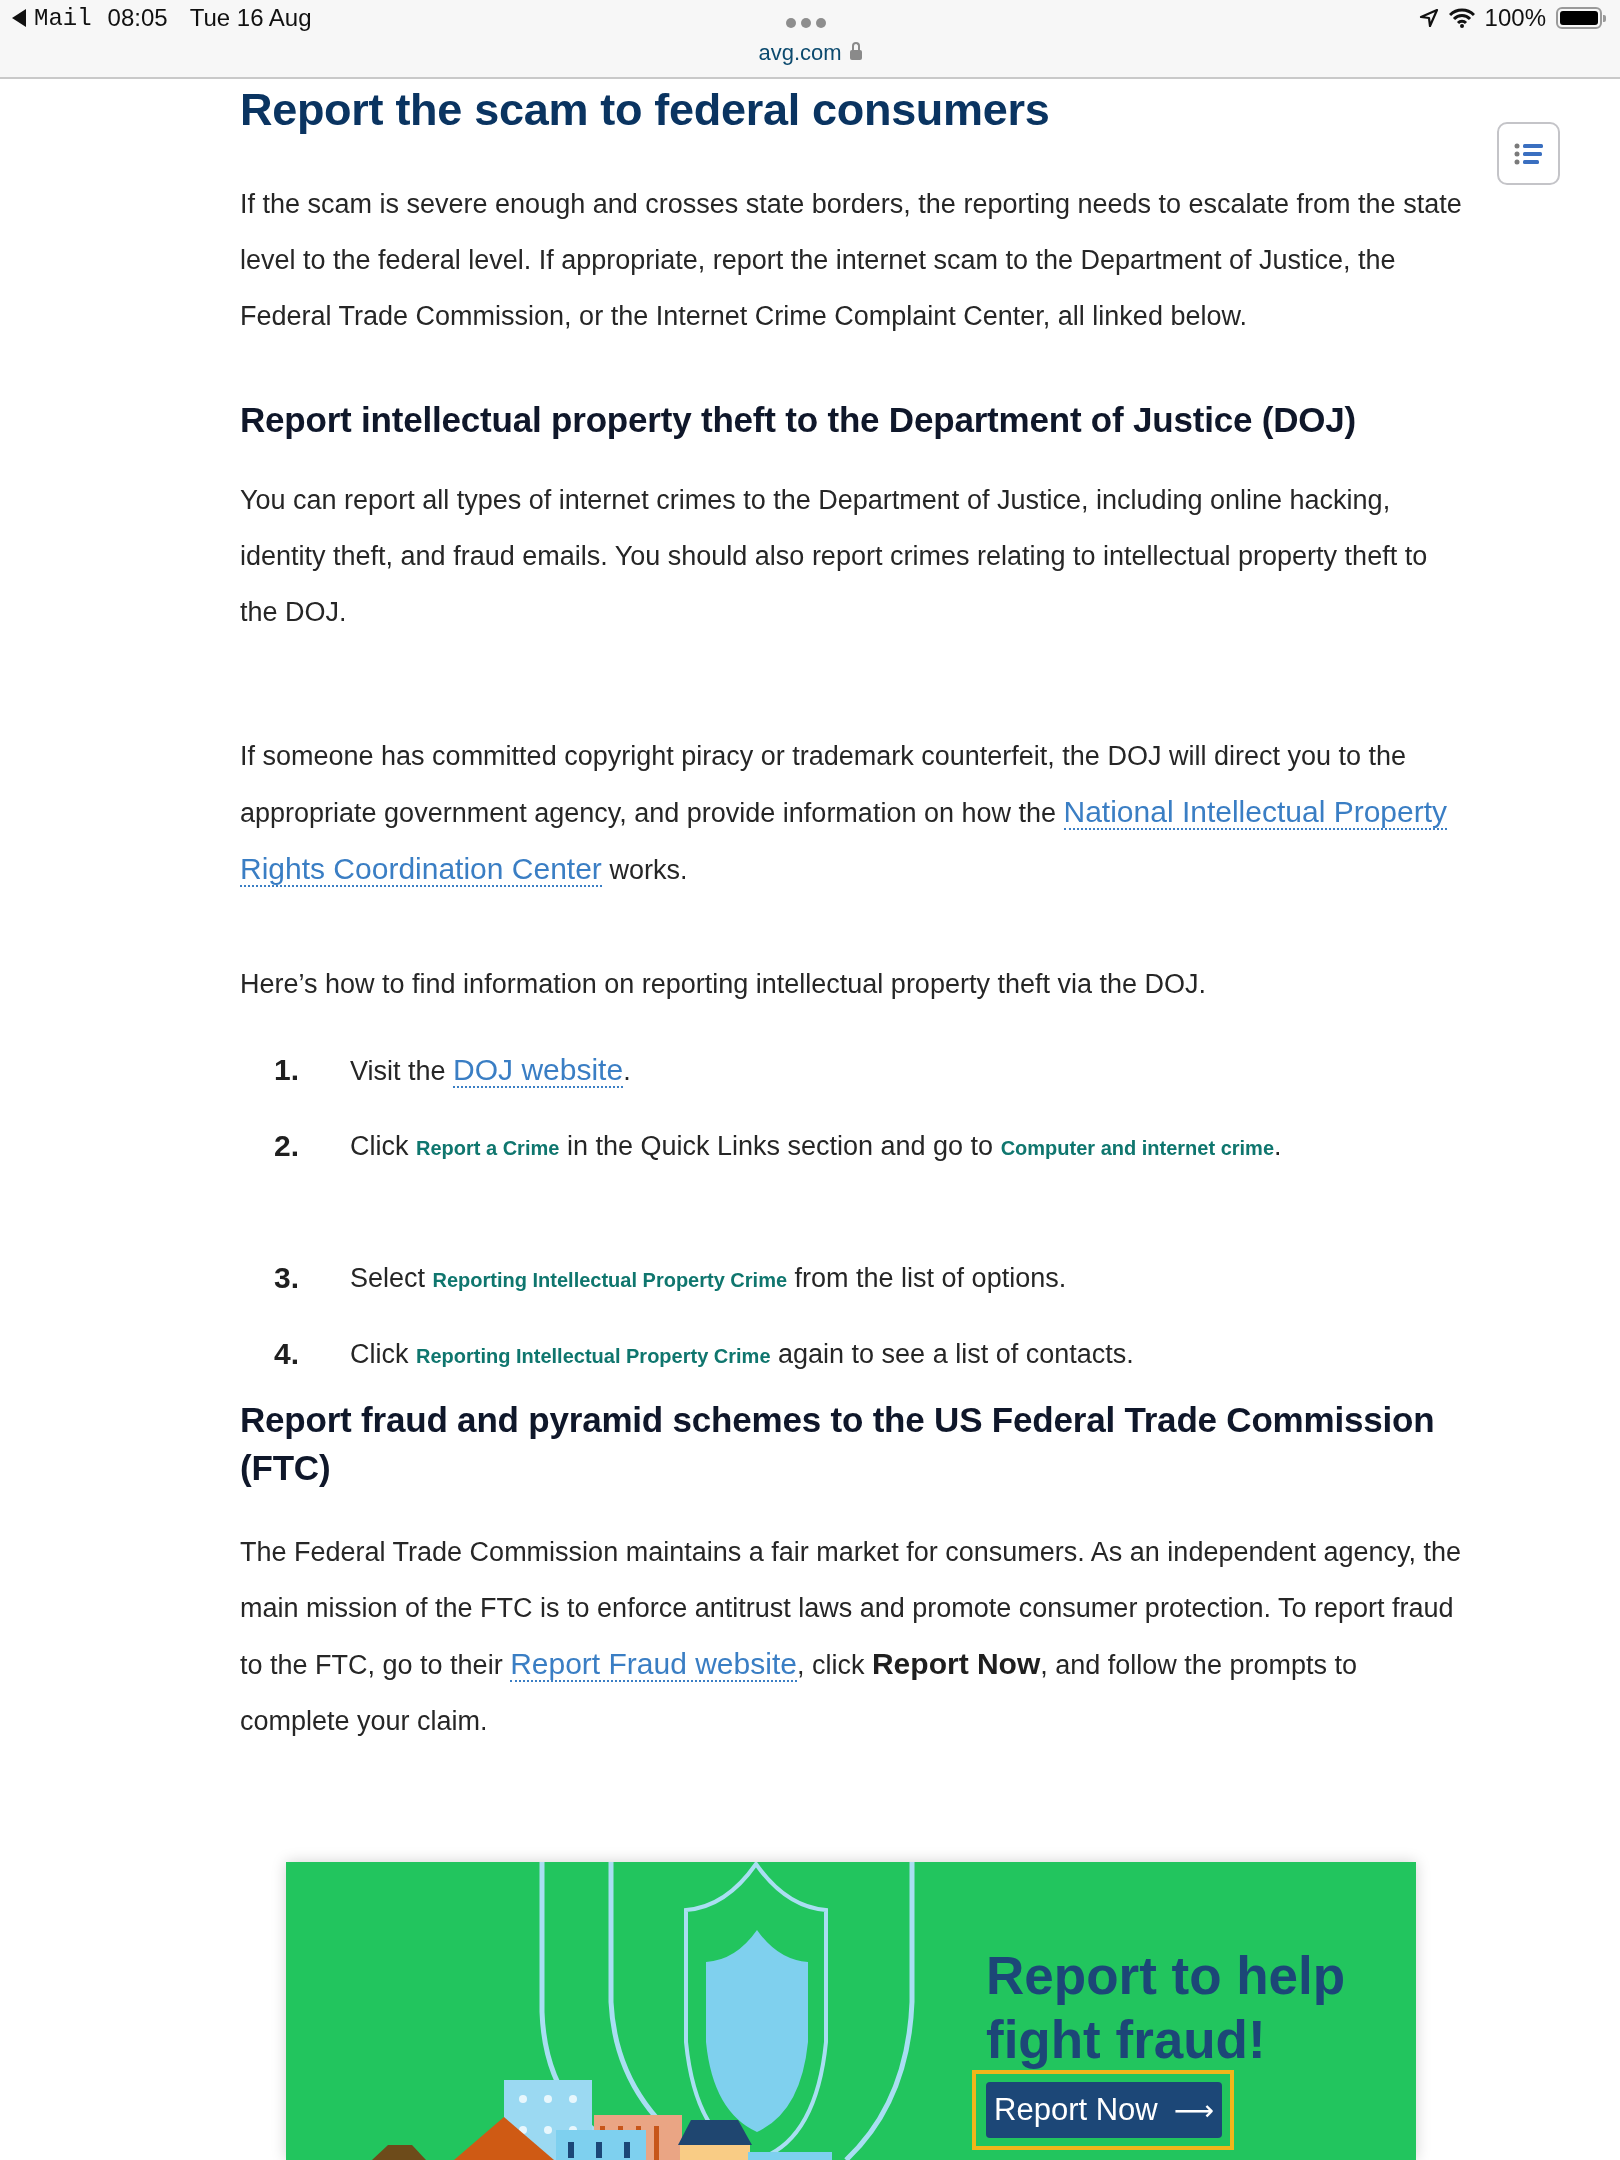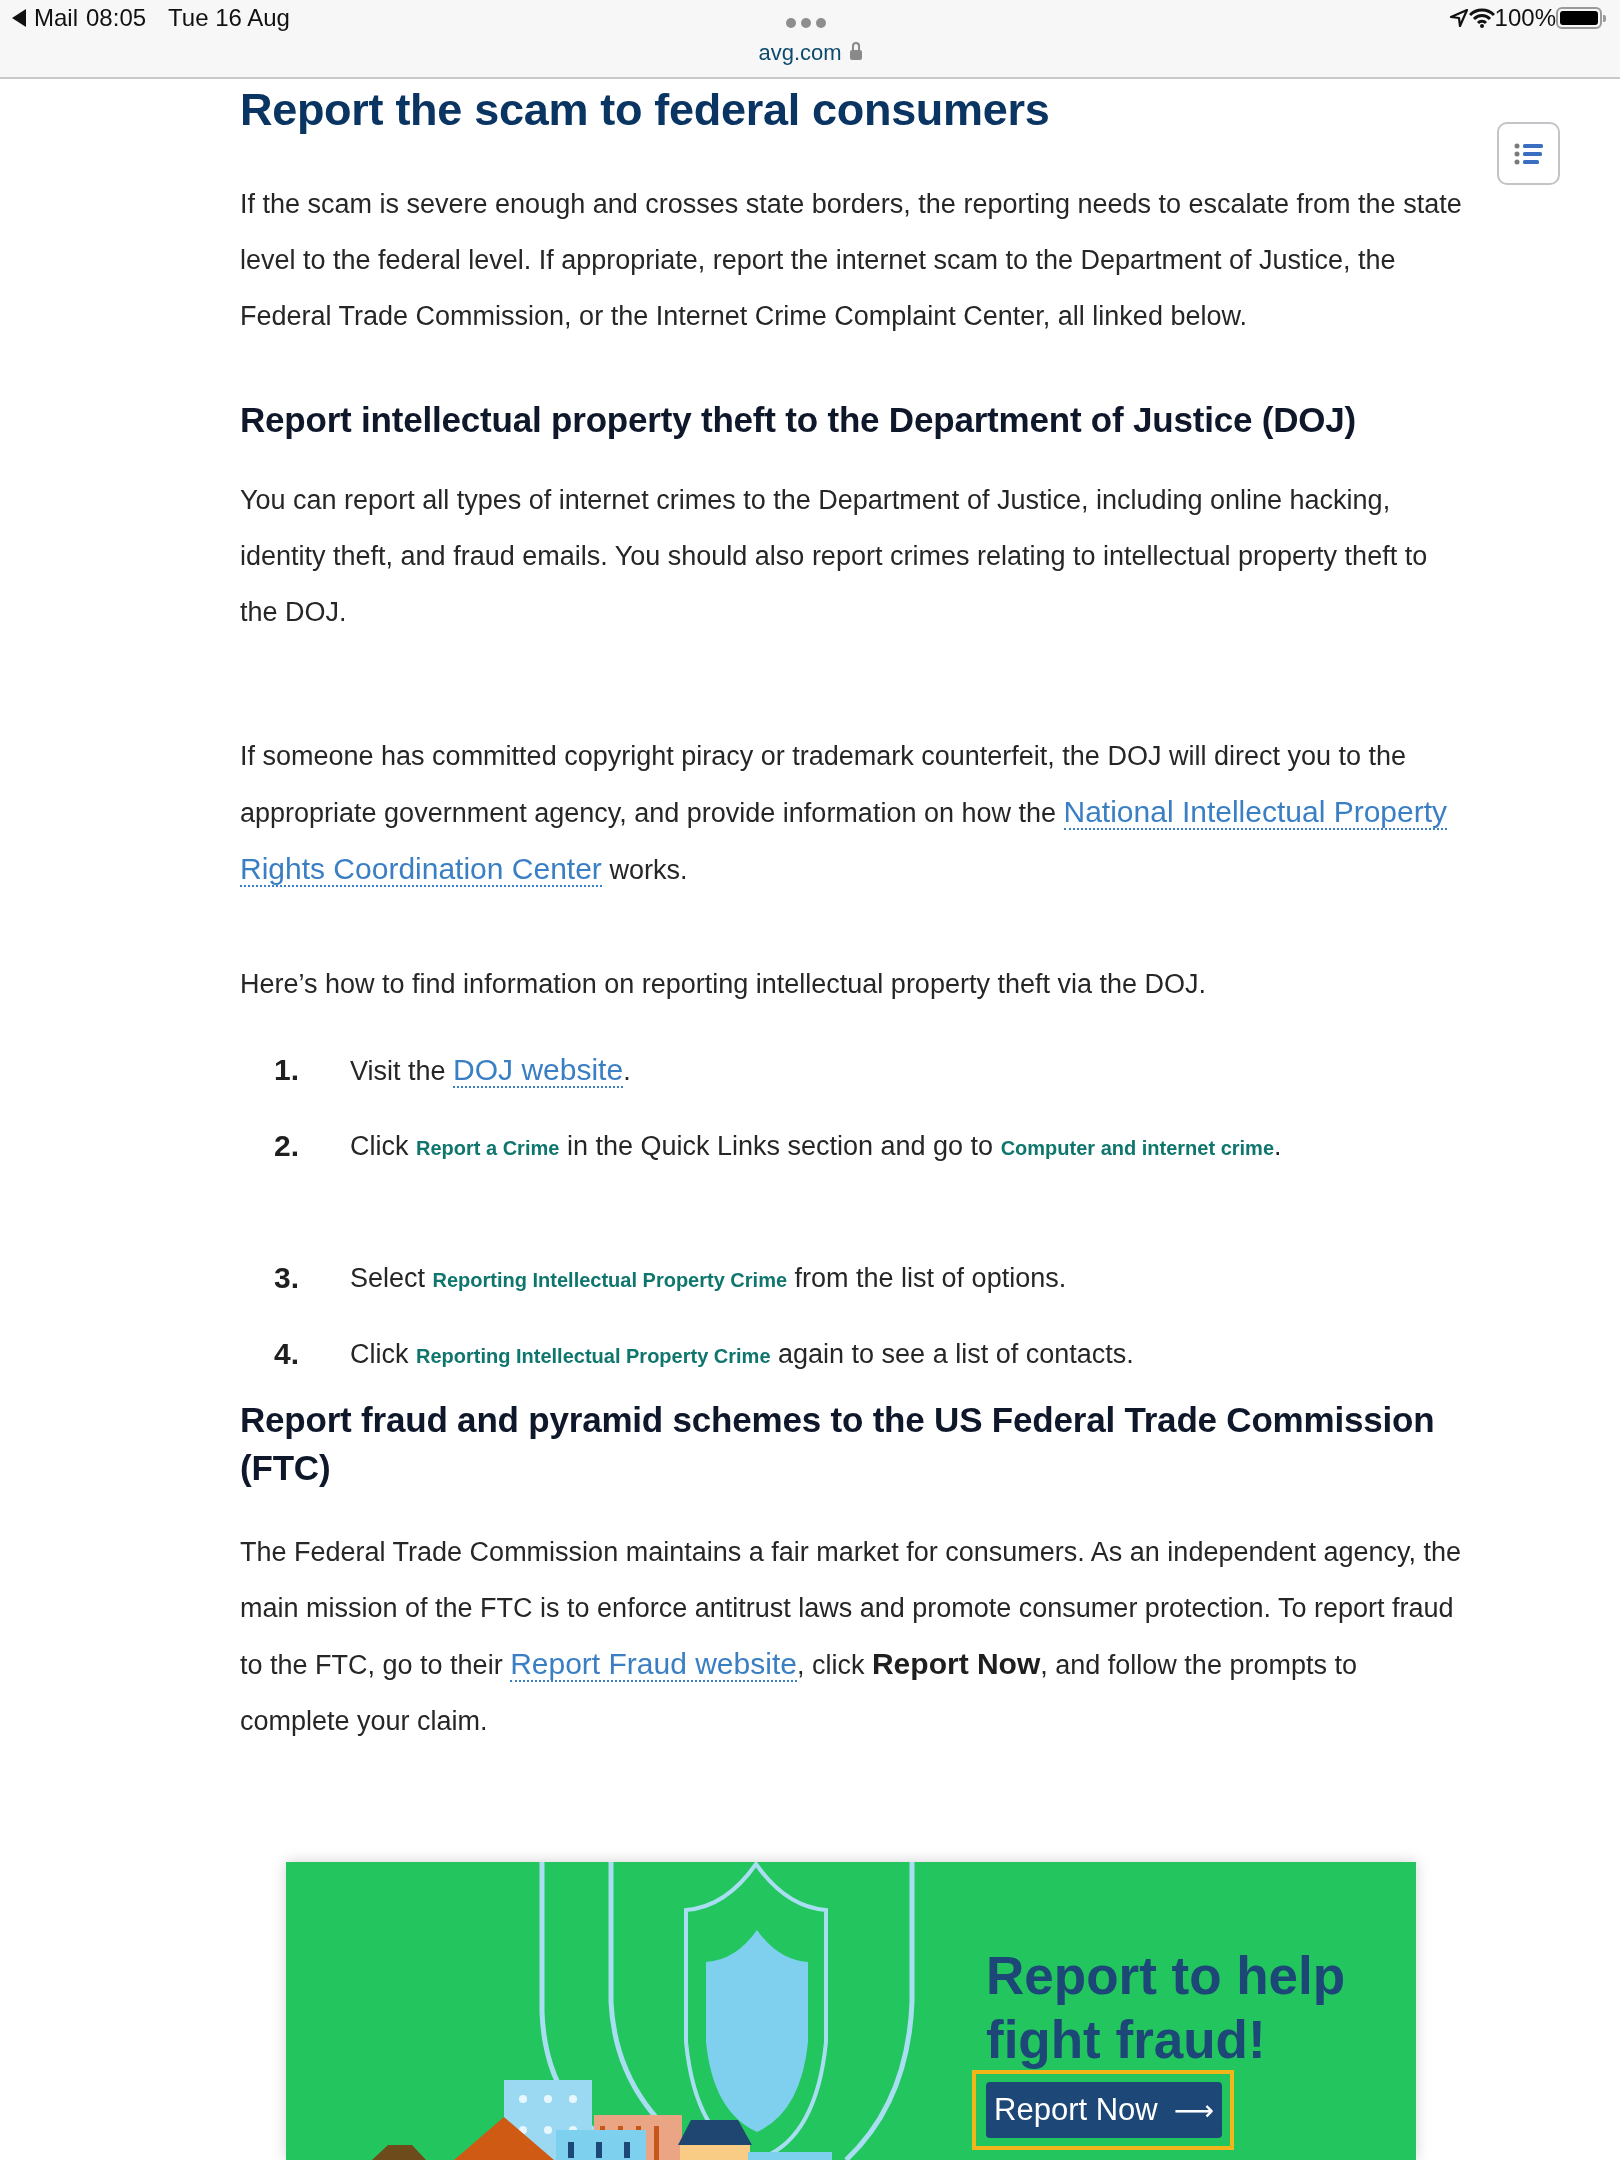--- a/index.html
+++ b/index.html
@@ -3,28 +3,28 @@
 <meta charset="utf-8">
 <style>
   * { box-sizing: border-box; margin: 0; padding: 0; }
   html, body { width: 1620px; height: 2160px; overflow: hidden; background: #ffffff; }
   body { font-family: "Liberation Sans", "DejaVu Sans", sans-serif; color: #222; position: relative; }
 
   
   .topbar { position: absolute; left: 0; top: 0; width: 1620px; height: 79px; background: #f7f7f7; border-bottom: 2px solid #c9c9c9; }
   .status-left { position: absolute; left: 12px; top: 4px; font-size: 24px; color: #111; display: flex; align-items: center; gap: 0; white-space: nowrap; }
   .status-left .back-tri { display: inline-block; width: 0; height: 0; border-top: 9px solid transparent; border-bottom: 9px solid transparent; border-right: 14px solid #111; margin-right: 8px; }
-  .status-left .app { margin-right: 8px; }
+  .status-left .app { margin-right: 16px; font-family: Liberation Mono, monospace; }
   .status-left .time { margin-right: 22px; }
   .dots { position: absolute; left: 786px; top: 18px; display: flex; gap: 5px; }
   .dots span { width: 10px; height: 10px; border-radius: 50%; background: #8e8e8e; display: block; }
   .url { position: absolute; left: 0; width: 1620px; top: 40px; text-align: center; font-size: 22px; color: #0c4a6e; }
   .url .lock { display: inline-block; width: 12px; height: 10px; background: #8a8a8a; border-radius: 2px; position: relative; margin-left: 8px; vertical-align: 0; }
   .url .lock::before { content: ""; position: absolute; left: 2px; top: -8px; width: 8px; height: 9px; border: 2px solid #8a8a8a; border-bottom: none; border-radius: 5px 5px 0 0; box-sizing: border-box; }
-  .status-right { position: absolute; right: 18px; top: 4px; display: flex; align-items: center; font-size: 24px; color: #111; }
+  .status-right { position: absolute; right: 18px; top: 4px; display: flex; align-items: center; gap: 10px; font-size: 24px; color: #111; }
   .battery { width: 46px; height: 22px; border: 2px solid #9a9a9a; border-radius: 6px; padding: 2px; position: relative; }
   .battery .fill { width: 100%; height: 100%; background: #000; border-radius: 3px; }
   .battery::after { content: ""; position: absolute; right: -6px; top: 6px; width: 3px; height: 7px; background: #9a9a9a; border-radius: 0 2px 2px 0; }
 
   
   .toc-btn { position: absolute; left: 1497px; top: 122px; width: 63px; height: 63px; border: 2px solid #c4c4c8; border-radius: 10px; background: #fff; display: flex; align-items: center; justify-content: center; }
 
   
   .article { position: absolute; left: 240px; top: 80px; width: 1230px; }
   .h1 { position: absolute; top: 0; left: 0; font-size: 45px; font-weight: bold; color: #0a3461; letter-spacing: -0.3px; white-space: nowrap; }

